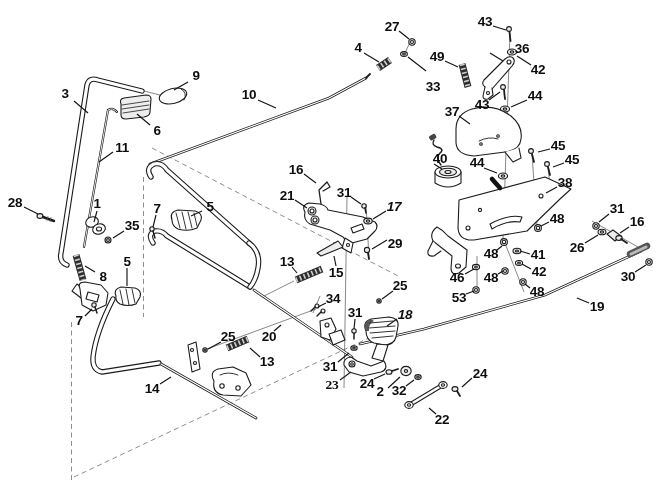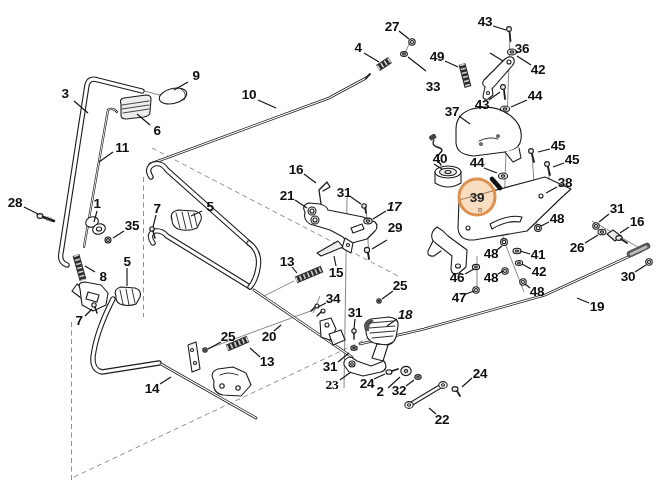--- a/index.html
+++ b/index.html
@@ -432,48 +432,47 @@
       <div class="callout" style="left: 482px; top: 49px; margin-left: 40px;">36</div>
       <div class="callout" style="left: 538px; top: 70px;">42</div>
       <div class="callout" style="left: 535px; top: 96px;">44</div>
       <div class="callout" style="left: 482px; top: 105px;">43</div>
       <div class="callout" style="left: 452px; top: 112px;">37</div>
       <div class="callout" style="left: 558px; top: 146px;">45</div>
       <div class="callout" style="left: 572px; top: 160px;">45</div>
       <div class="callout" style="left: 565px; top: 183px;">38</div>
       <div class="callout" style="left: 428px; top: 159px; margin-left: 12px;">40</div>
       <div class="callout" style="left: 477px; top: 163px;">44</div>
-      <div class="callout highlighted" style="left: 477px; top: 197px;">39</div>
       <div class="callout" style="left: 557px; top: 219px;">48</div>
       <div class="callout" style="left: 617px; top: 209px;">31</div>
       <div class="callout" style="left: 637px; top: 222px;">16</div>
       <div class="callout" style="left: 577px; top: 248px;">26</div>
       <div class="callout" style="left: 538px; top: 255px;">41</div>
       <div class="callout" style="left: 539px; top: 272px;">42</div>
       <div class="callout" style="left: 457px; top: 278px;">46</div>
       <div class="callout" style="left: 491px; top: 254px;">48</div>
       <div class="callout" style="left: 491px; top: 278px;">48</div>
-      <div class="callout" style="left: 459px; top: 298px;">47</div>
+      <div class="callout" style="left: 459px; top: 298px;">53</div>
       <div class="callout" style="left: 537px; top: 292px;">48</div>
       <div class="callout" style="left: 628px; top: 277px;">30</div>
       <div class="callout" style="left: 597px; top: 307px;">19</div>
       <div class="callout" style="left: 15px; top: 203px;">28</div>
       <div class="callout" style="left: 97px; top: 204px;">1</div>
       <div class="callout" style="left: 132px; top: 226px;">35</div>
       <div class="callout" style="left: 157px; top: 209px;">7</div>
       <div class="callout" style="left: 210px; top: 207px;">5</div>
       <div class="callout" style="left: 103px; top: 277px;">8</div>
       <div class="callout" style="left: 127px; top: 262px;">5</div>
       <div class="callout" style="left: 79px; top: 321px;">7</div>
       <div class="callout" style="left: 152px; top: 389px;">14</div>
       <div class="callout" style="left: 296px; top: 170px;">16</div>
       <div class="callout" style="left: 287px; top: 196px;">21</div>
       <div class="callout" style="left: 344px; top: 193px;">31</div>
       <div class="callout" style="left: 394px; top: 207px; font-style: italic;">17</div>
-      <div class="callout" style="left: 395px; top: 228px; text-align: right;">29</div>
+      <div class="callout" style="left: 395px; top: 244px; text-align: right;">29</div>
       <div class="callout" style="left: 287px; top: 262px;">13</div>
       <div class="callout" style="left: 336px; top: 273px;">15</div>
       <div class="callout" style="left: 333px; top: 299px;">34</div>
       <div class="callout" style="left: 269px; top: 337px;">20</div>
       <div class="callout" style="left: 228px; top: 337px;">25</div>
       <div class="callout" style="left: 267px; top: 362px;">13</div>
       <div class="callout" style="left: 355px; top: 313px;">31</div>
       <div class="callout" style="left: 405px; top: 315px; font-style: italic;">18</div>
       <div class="callout" style="left: 400px; top: 286px;">25</div>
       <div class="callout" style="left: 330px; top: 367px;">31</div>

